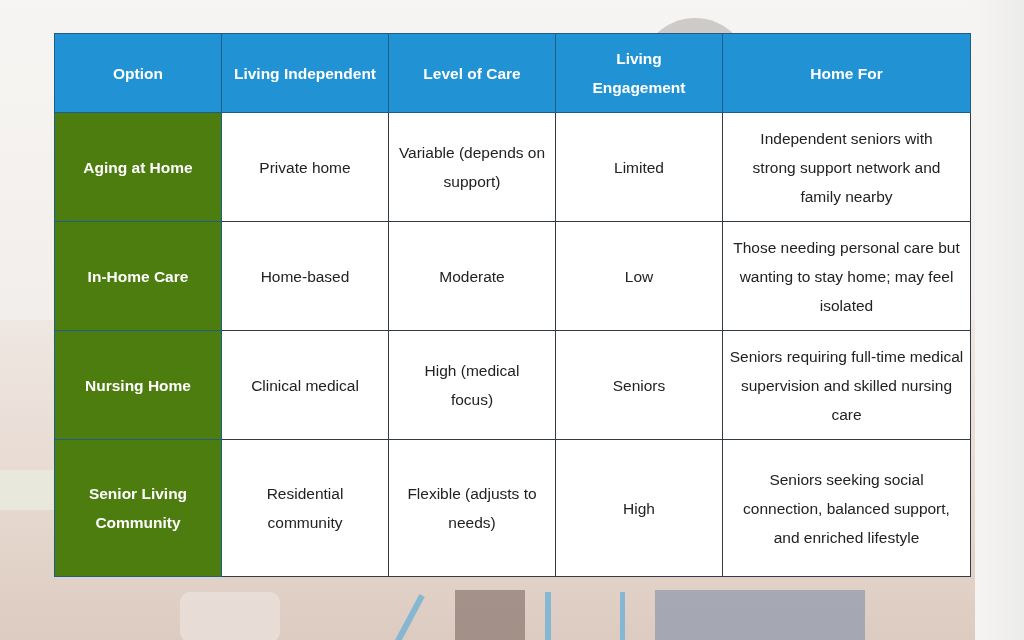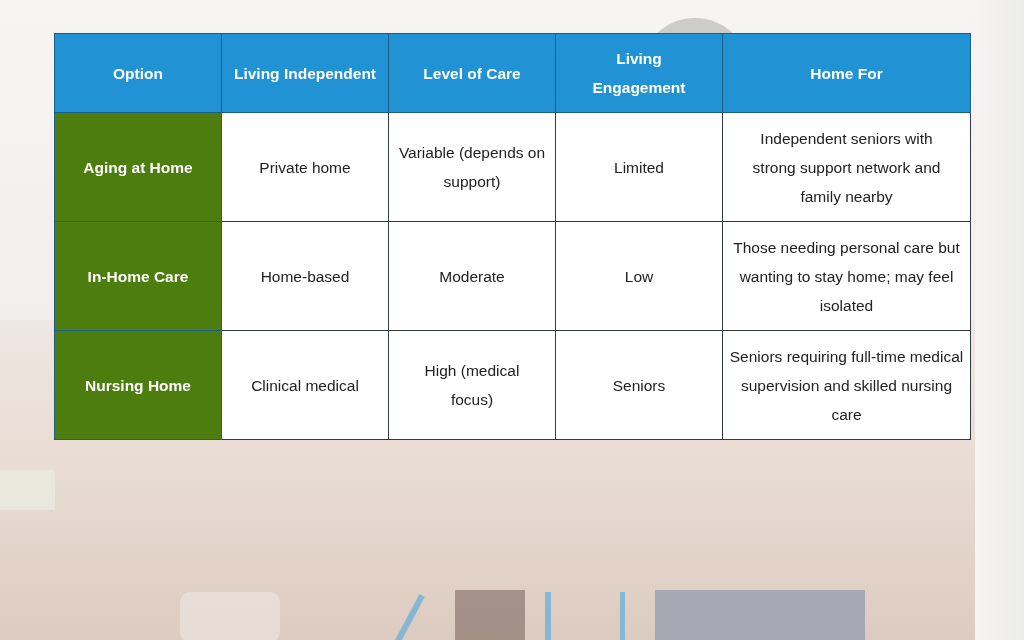--- a/index.html
+++ b/index.html
@@ -99,14 +99,21 @@
       <td>Low</td>
       <td style="padding:0 10px">Those needing personal care but wanting to stay home; may feel isolated</td>
     </tr>
     <tr class="r3">
       <th class="opt">Nursing Home</th>
       <td>Clinical medical</td>
       <td style="padding:0 22px">High (medical focus)</td>
       <td>Seniors</td>
       <td style="padding:0 2px">Seniors requiring full-time medical supervision and skilled nursing care</td>
     </tr>
+    <tr class="r4">
+      <th class="opt" style="padding:0 30px">Senior Living Community</th>
+      <td style="padding:0 30px">Residential community</td>
+      <td>Flexible (adjusts to needs)</td>
+      <td>High</td>
+      <td style="padding:0 6px">Seniors seeking social connection, balanced support, and enriched lifestyle</td>
+    </tr>
   </tbody>
 </table>
 
 </body></html>

